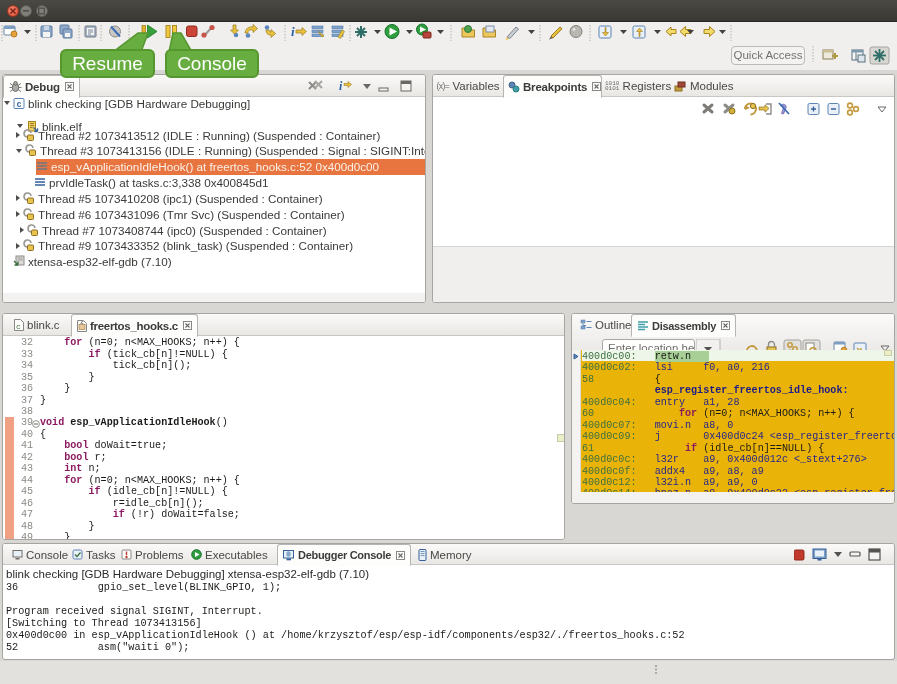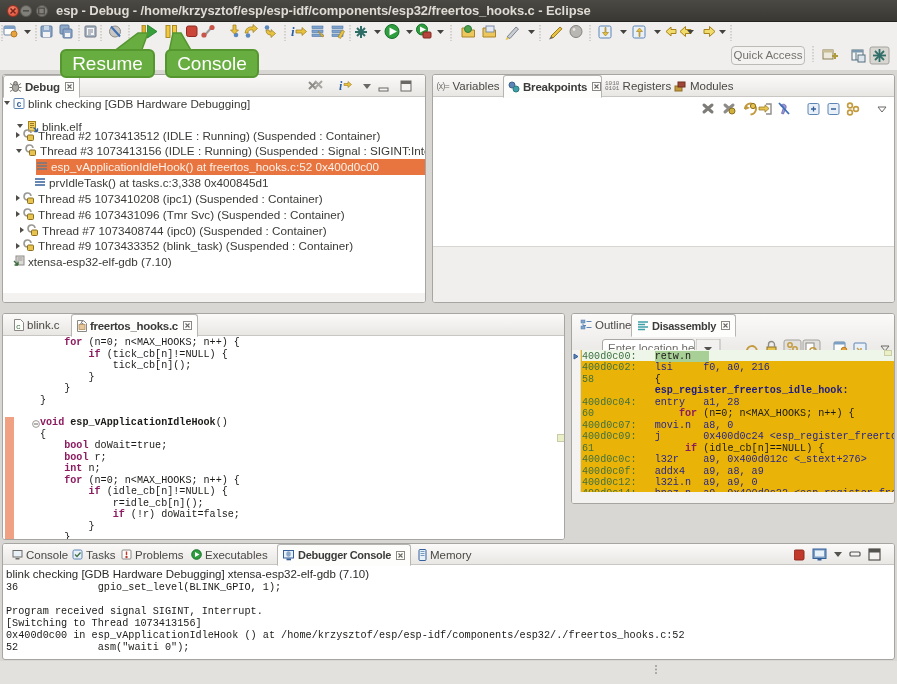--- a/index.html
+++ b/index.html
@@ -32,21 +32,20 @@
 <body>
 <div id="titlebar">
   <div class="wbtn" style="left:7px;background:radial-gradient(circle at 40% 35%,#F08A72,#D9482F);border:1px solid #9E3020"></div>
   <div class="wbtn" style="left:20px;background:#817F7A;border:1px solid #5B5954"></div>
   <div class="wbtn" style="left:36px;background:#817F7A;border:1px solid #5B5954"></div>
   <svg style="position:absolute;left:7px;top:5px" width="42" height="12">
     <path d="M3.5 3.5 L8.5 8.5 M8.5 3.5 L3.5 8.5" stroke="#7E2317" stroke-width="1.6"></path>
       <rect x="16" y="5" width="6" height="1.6" fill="#504E49"></rect>
     <rect x="31.7" y="3.2" width="5.6" height="5.6" fill="none" stroke="#504E49" stroke-width="1.3"></rect>
   </svg>
-  <div id="ttext">esp - Debug - /home/krzysztof/esp/esp-idf/components/esp32/freertos_hooks.c - Eclipse</div>
 </div>
 <div id="tbar1"></div>
 <div id="tbar2"></div>
 <div id="qa">Quick Access</div>
 <svg id="tbicons" style="position:absolute;left:0;top:22px;z-index:5" width="897" height="49" viewBox="0 0 897 49">
 
   <g stroke="#B3B1AD" stroke-dasharray="1.5,1.5">
     <line x1="2" y1="3" x2="2" y2="19"></line>
       <line x1="36" y1="3" x2="36" y2="19"></line>
       <line x1="79" y1="3" x2="79" y2="19"></line>
@@ -329,20 +328,38 @@
         <text x="3" y="3.8" font-size="4.5" fill="#555">.c</text>
       </svg>
     freertos_hooks.c
     <svg class="ic" style="margin:0 0 0 5px" width="9" height="9" viewBox="0 0 9 9">
         <rect x="0.5" y="0.5" width="8" height="8" fill="none" stroke="#8A8885"></rect>
         <path d="M2.5 2.5 L6.5 6.5 M6.5 2.5 L2.5 6.5" stroke="#6A6865" stroke-width="1.1"></path>
       </svg>
   </div>
   <div id="edbody" style="position:absolute;left:0;top:23px;width:561px;height:203px;background:#FFF">
     <div style="position:absolute;left:2px;top:80px;width:9px;height:123px;background:#F0A183"></div>
+    <pre style="position:absolute;left:13px;top:0.3px;width:17px;text-align:right;font-size:10.1px;line-height:11.45px;color:#8A8A85">32
+33
+34
+35
+36
+37
+38
+39
+40
+41
+42
+43
+44
+45
+46
+47
+48
+49</pre>
     <svg style="position:absolute;left:29px;top:83px" width="8" height="8" viewBox="0 0 8 8">
         <circle cx="4" cy="4" r="3.4" fill="#FDFDFC" stroke="#9A9894"></circle>
         <line x1="2" y1="4" x2="6" y2="4" stroke="#6A6865"></line>
       </svg>
     <pre style="position:absolute;left:37px;top:0.3px;font-size:10.1px;line-height:11.45px;color:#1A1A18">    <span class="k">for</span> (n=0; n&lt;MAX_HOOKS; n++) {
         <span class="k">if</span> (tick_cb[n]!=NULL) {
             tick_cb[n]();
         }
     }
 }

